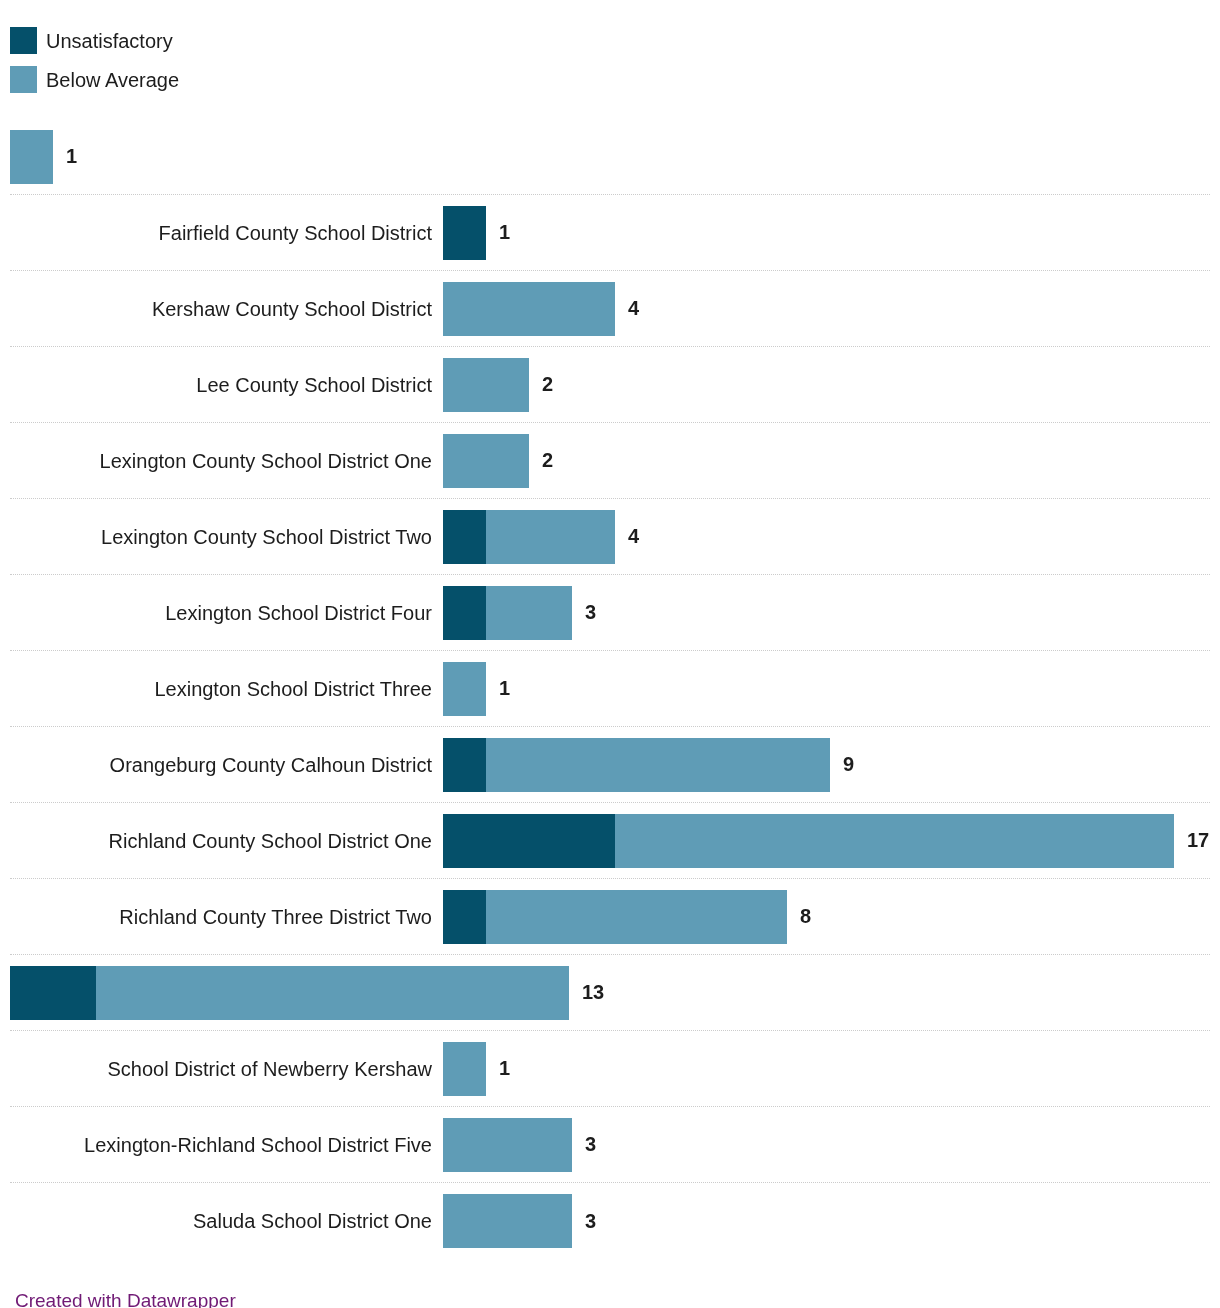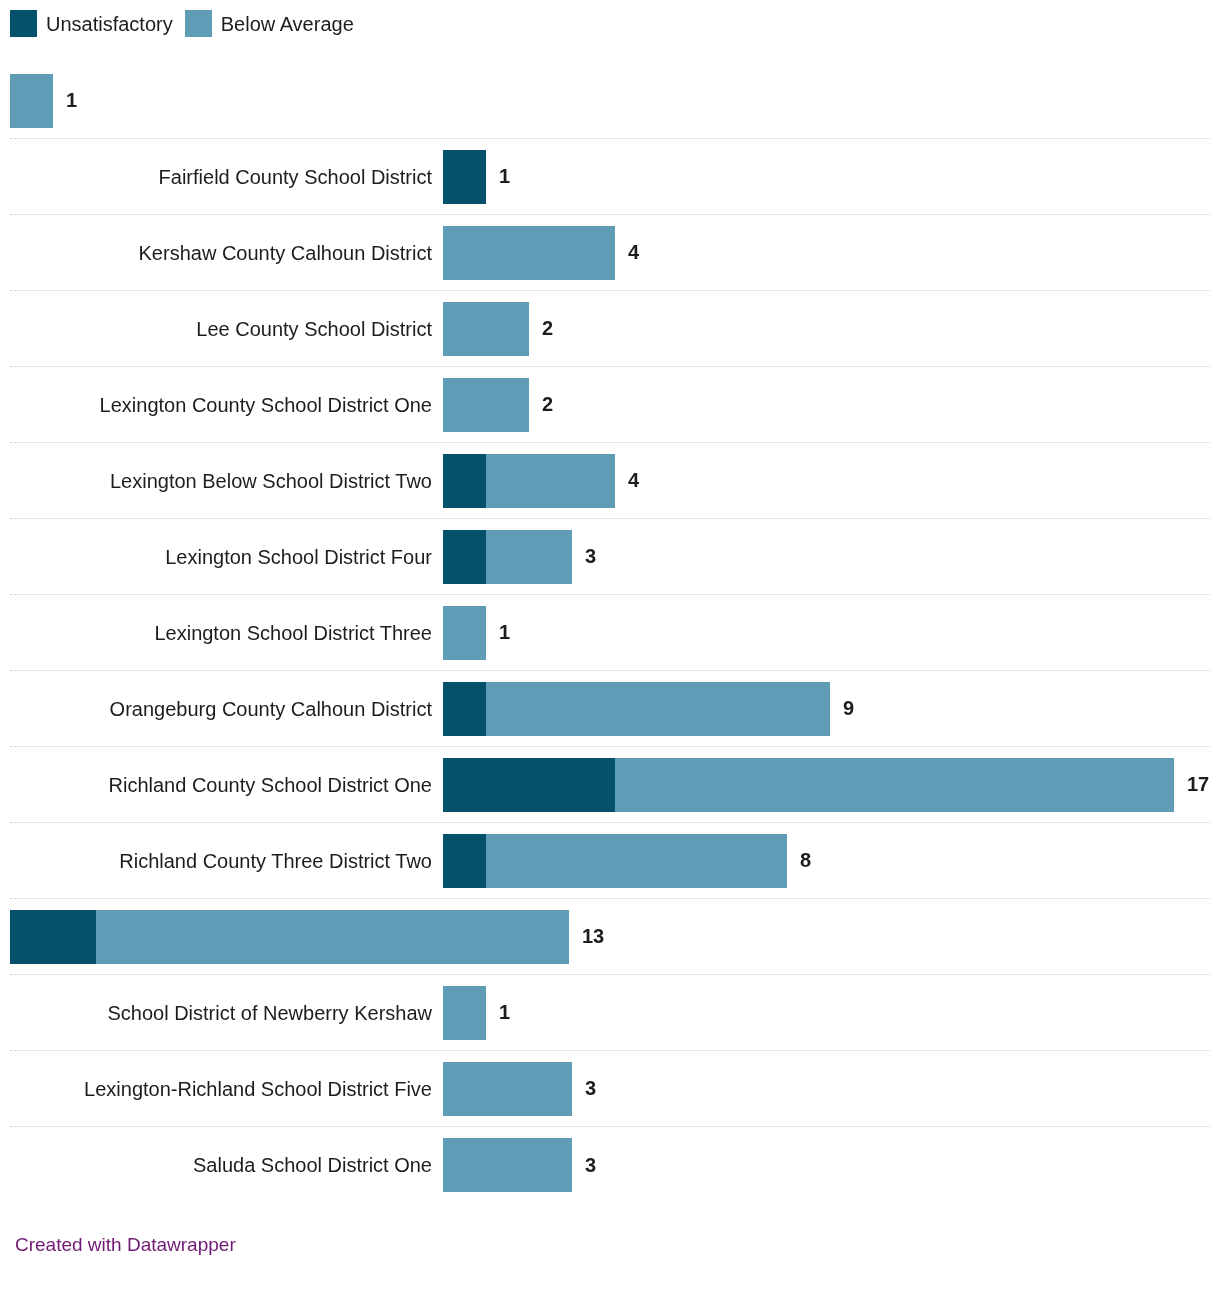--- a/index.html
+++ b/index.html
@@ -11,23 +11,23 @@
   }
   .page {
     width: 1220px;
     height: 1308px;
     position: relative;
     overflow: hidden;
     background: #ffffff;
   }
   
   .legend {
-    padding: 10px 0 0 10px;
-    display: flex;
-    flex-direction: row;
+    padding: 27px 0 0 10px;
+    display: flex;
+    flex-direction: column;
     gap: 12px;
     text-align: right;
   }
   .legend-item {
     display: flex;
     align-items: center;
     gap: 9px;
     font-size: 20px;
     line-height: 26px;
   }
@@ -120,21 +120,21 @@
     <div class="bar-area">
       <div class="bar">
         <div class="seg seg-dark" style="width: 43px; background: rgb(5, 80, 106);"></div>
 
       </div>
       <div class="value">1</div>
     </div>
   </div>
 
   <div class="row">
-    <div class="row-label">Kershaw County Calhoun District</div>
+    <div class="row-label">Kershaw County School District</div>
     <div class="bar-area">
       <div class="bar">
 
         <div class="seg seg-light" style="width: 172px; background: rgb(95, 156, 182);"></div>
       </div>
       <div class="value">4</div>
     </div>
   </div>
 
   <div class="row">
@@ -153,21 +153,21 @@
     <div class="bar-area">
       <div class="bar">
 
         <div class="seg seg-light" style="width: 86px; background: rgb(95, 156, 182);"></div>
       </div>
       <div class="value">2</div>
     </div>
   </div>
 
   <div class="row">
-    <div class="row-label">Lexington Below School District Two</div>
+    <div class="row-label">Lexington County School District Two</div>
     <div class="bar-area">
       <div class="bar">
         <div class="seg seg-dark" style="width: 43px; background: rgb(5, 80, 106);"></div>
         <div class="seg seg-light" style="width: 129px; background: rgb(95, 156, 182);"></div>
       </div>
       <div class="value">4</div>
     </div>
   </div>
 
   <div class="row">

